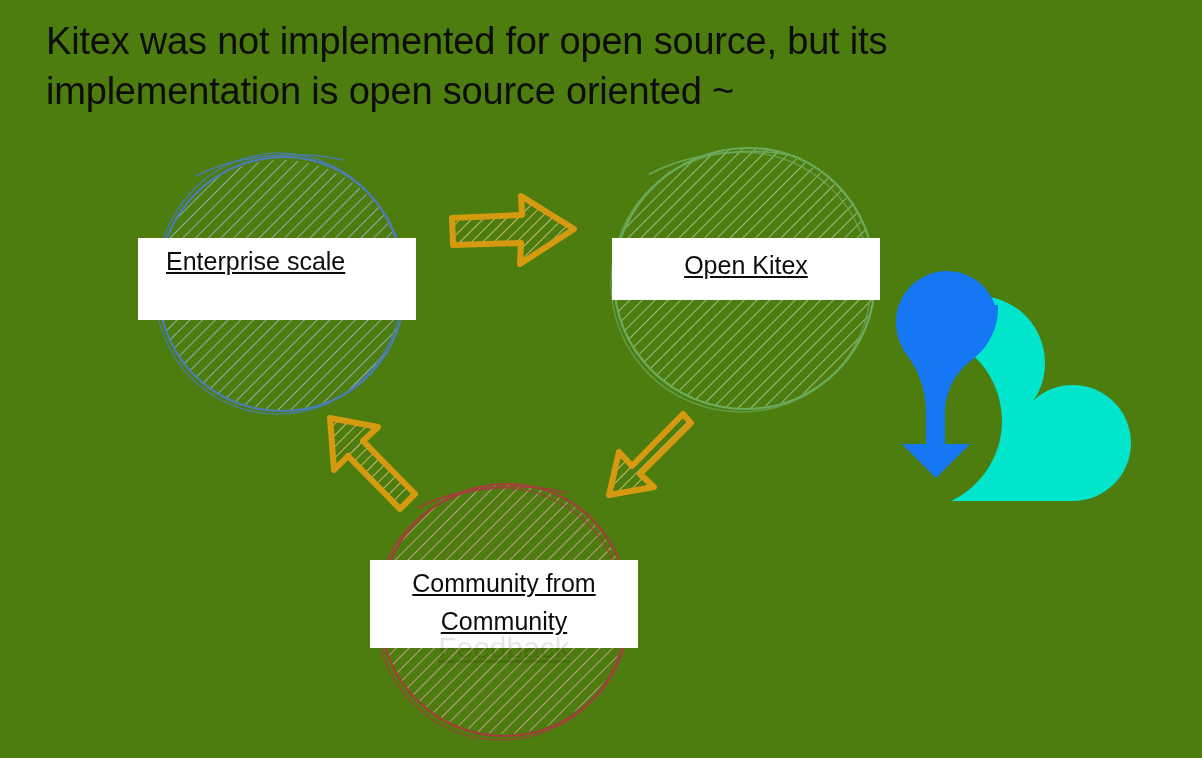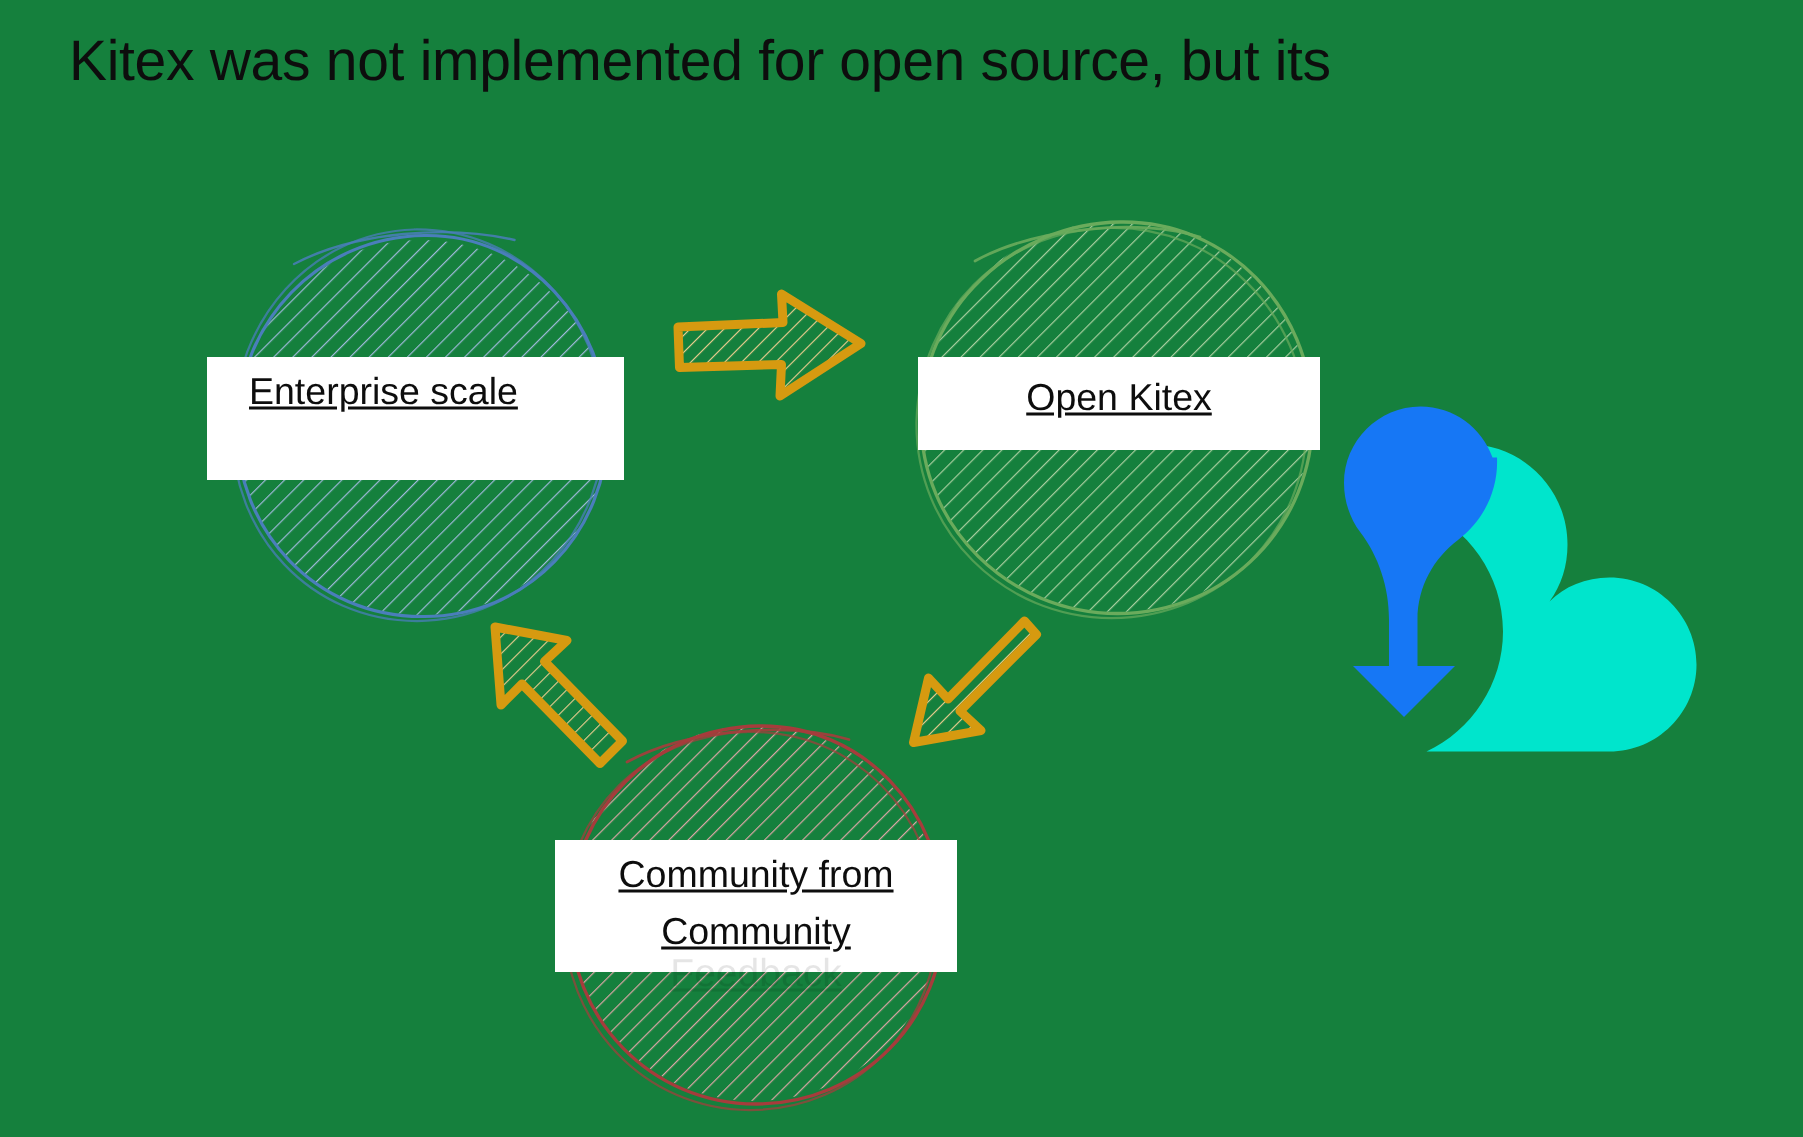--- a/index.html
+++ b/index.html
@@ -13,21 +13,21 @@
     overflow: hidden;
     font-family: "Liberation Sans", sans-serif;
     position: relative;
   }
 
   #slide {
     position: absolute;
     left: 0; top: 0;
     width: 1202px;
     height: 758px;
-    background: #15803d;
+    background: #4d7c0f;
   }
 
   
   #title {
     position: absolute;
     left: 46px;
     top: 16px;
     width: 1090px;
     font-size: 38px;
     line-height: 50px;
@@ -78,30 +78,30 @@
     left: 370px;
     top: 560px;
     width: 268px;
     height: 88px;
     padding: 4px 0 0 0;
     text-align: center;
   }
   .node-label span { display: block; text-decoration: underline; }
   .ghost-line {
     color: rgba(0,0,0,0.10);
-    font-size: 26px;
+    font-size: 30px;
     line-height: 16px;
   }
 </style>
 </head>
 <body>
 
 <div id="slide">
 
-  <div id="title"><span>Kitex was not implemented for open source, but its</span><br></div>
+  <div id="title"><span>Kitex was not implemented for open source, but its</span><br><span>implementation is open source oriented ~</span></div>
 
   <svg id="diagram" viewBox="0 0 1202 758" xmlns="http://www.w3.org/2000/svg">
     <defs>
 
       <pattern id="hatchBlue" width="9" height="9" patternTransform="rotate(45)" patternUnits="userSpaceOnUse">
         <line x1="0" y1="0" x2="0" y2="9" stroke="#9fb9da" stroke-width="1.6"></line>
       </pattern>
       <pattern id="hatchGreen" width="9" height="9" patternTransform="rotate(45)" patternUnits="userSpaceOnUse">
         <line x1="0" y1="0" x2="0" y2="9" stroke="#a9cfa0" stroke-width="1.6"></line>
       </pattern>

